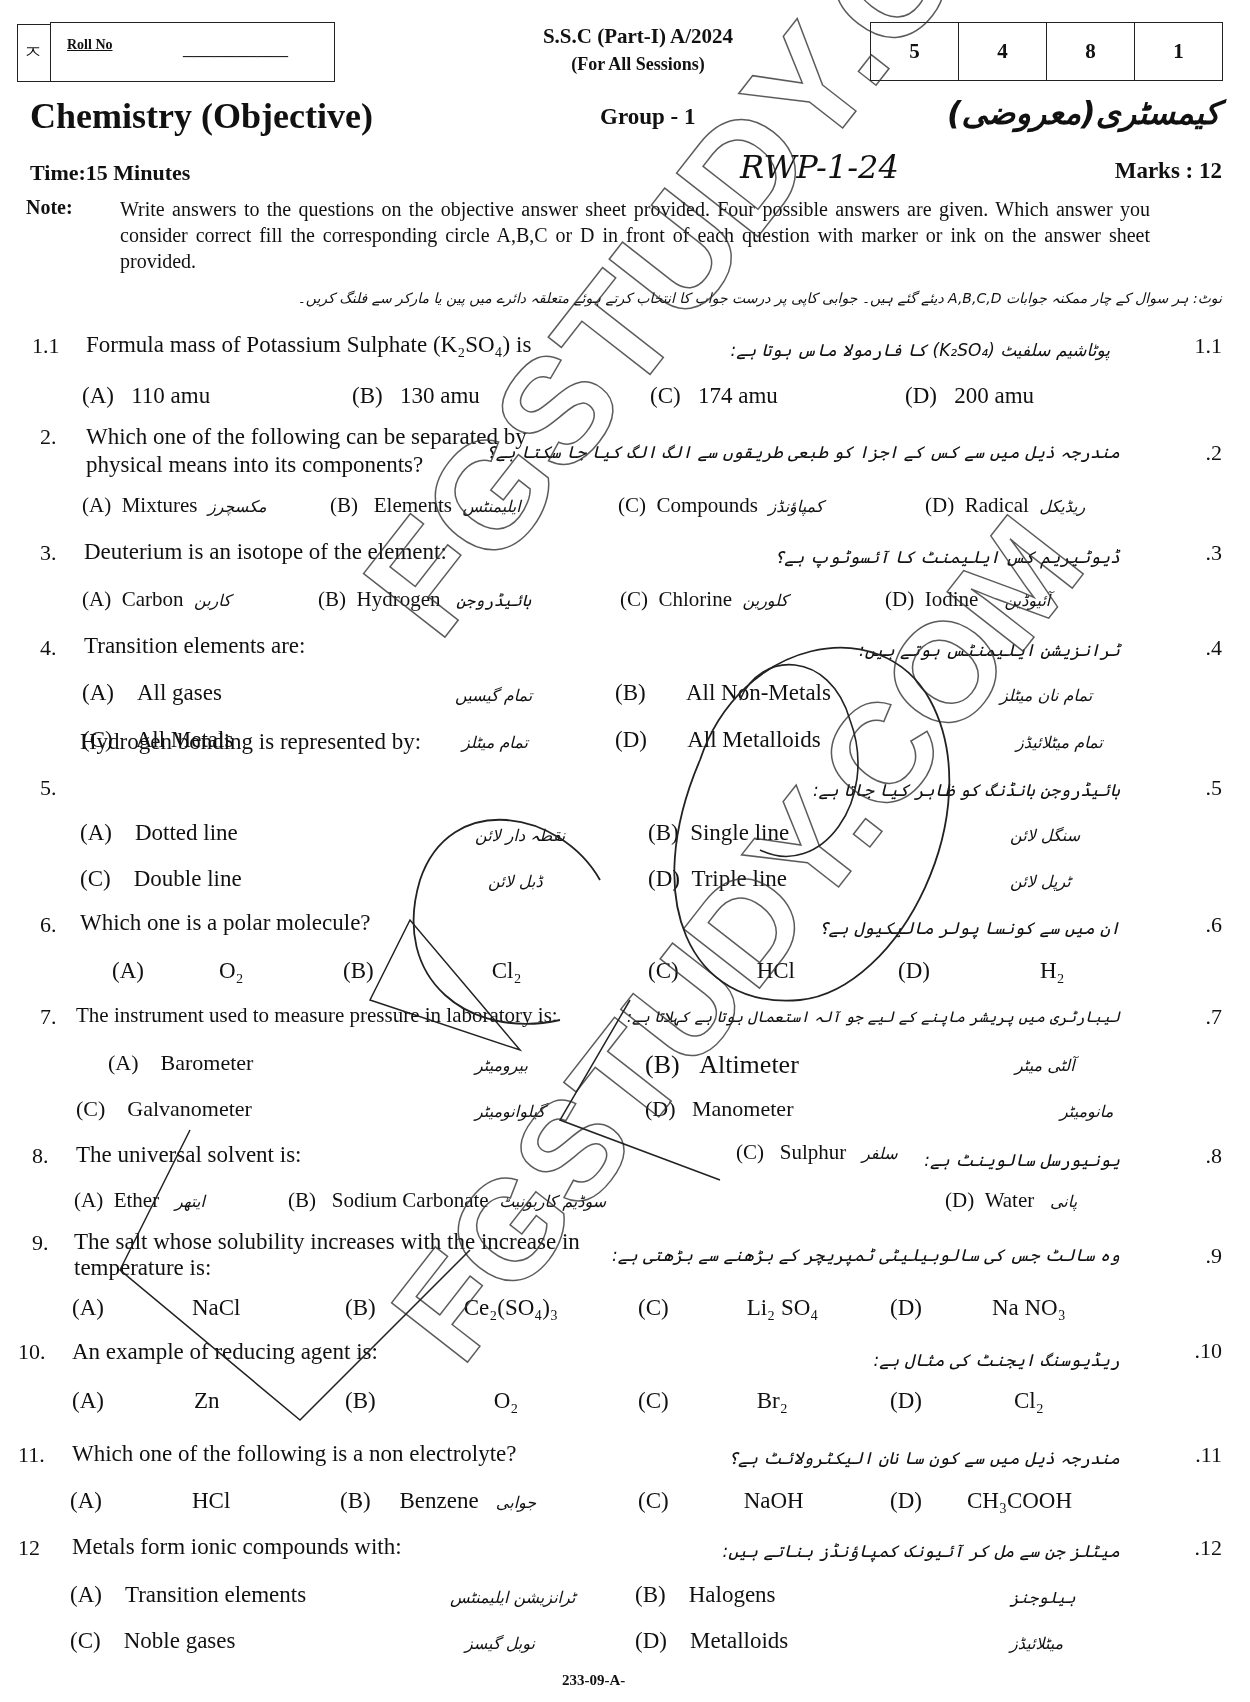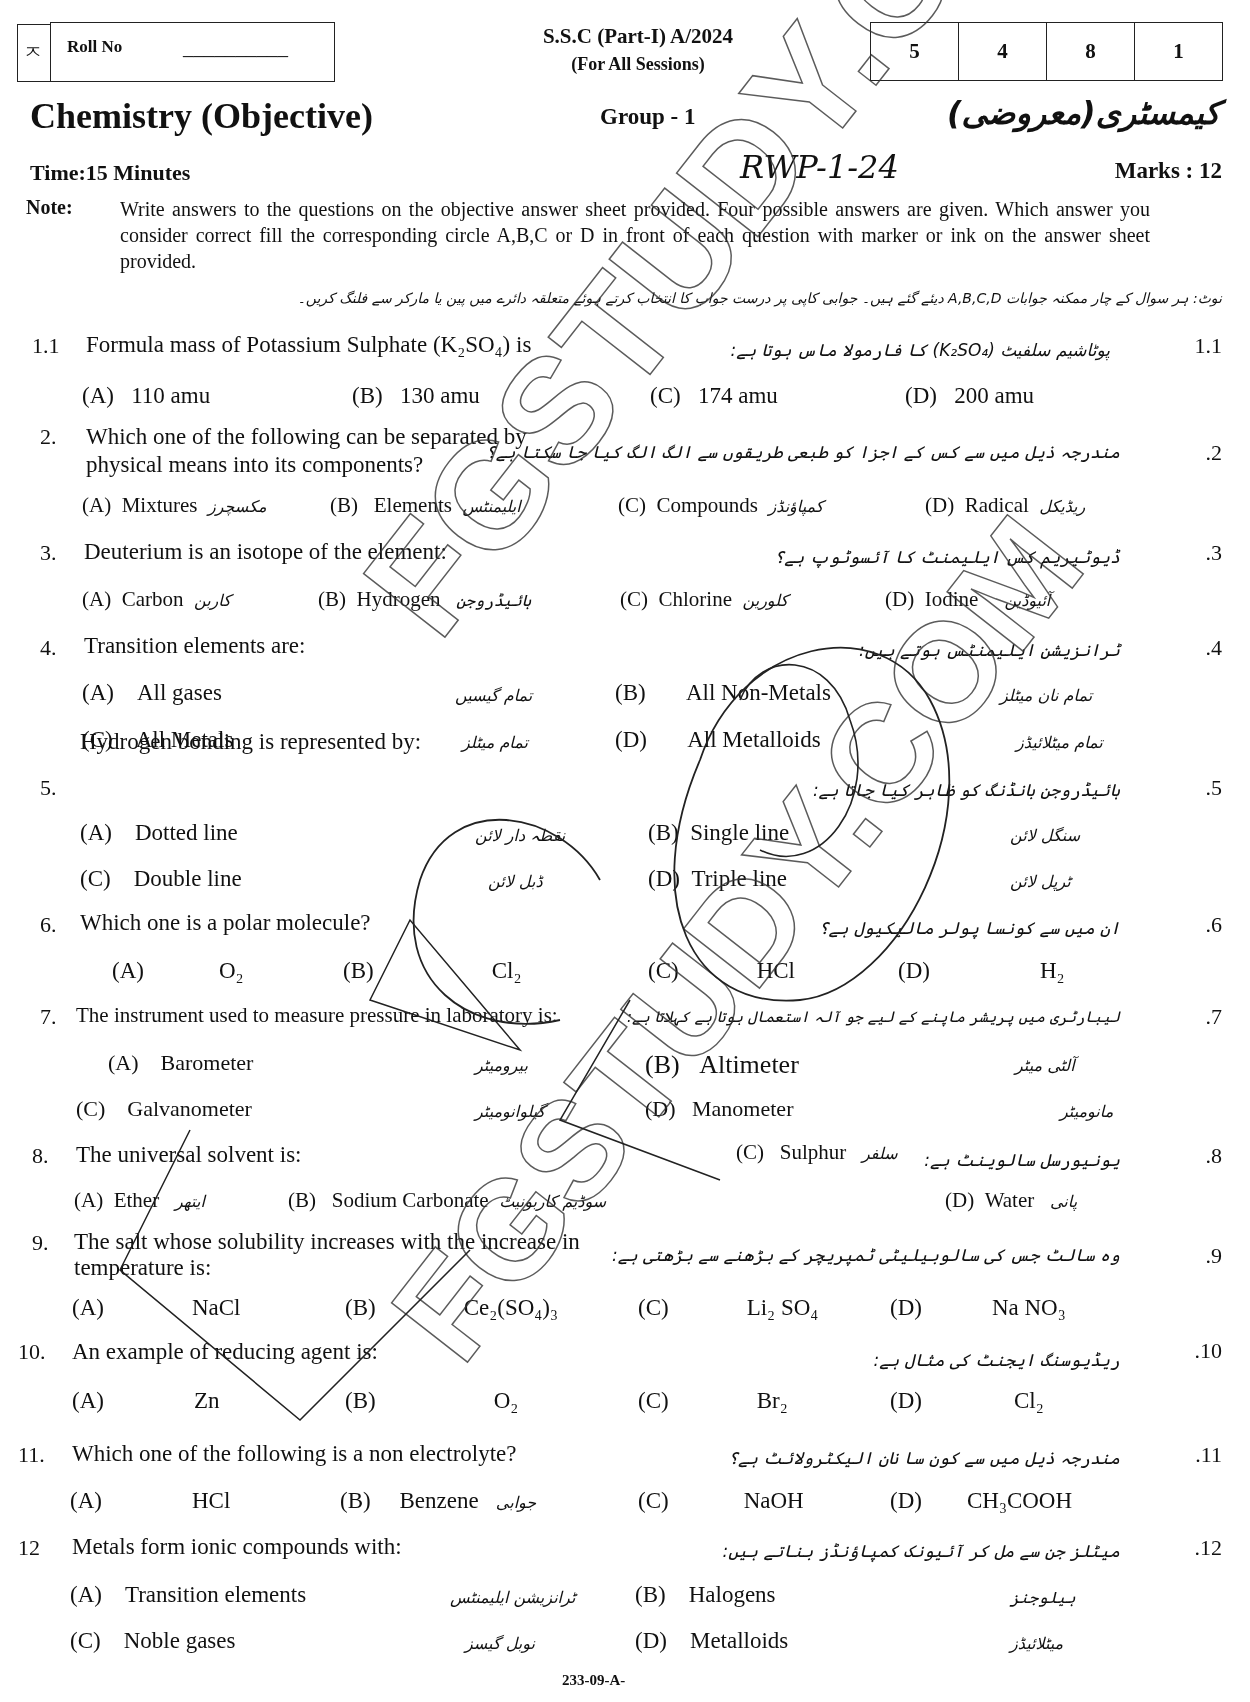--- a/index.html
+++ b/index.html
@@ -28,21 +28,21 @@
     white-space: nowrap; opacity: 0.8; pointer-events: none;
   }
 </style>
 </head>
 <body>
 
 <div class="abs box" style="left:17px;top:24px;width:32px;height:56px;border-right:none;"></div>
 <div class="abs" style="left:24px;top:40px;font-size:18px;">ㅈ</div>
 
 <div class="abs box" style="left:50px;top:22px;width:283px;height:58px;">
-  <span class="abs bold" style="left:16px;top:14px;font-size:17px;">Roll No</span>
+  <span class="abs bold" style="left:16px;top:14px;font-size:14px;text-decoration:underline;">Roll No</span>
   <span class="abs" style="left:132px;top:12px;font-size:21px;">__________</span>
 </div>
 
 <div class="abs bold" style="left:498px;top:24px;width:280px;text-align:center;font-size:21px;">S.S.C  (Part-I) A/2024</div>
 <div class="abs bold" style="left:498px;top:54px;width:280px;text-align:center;font-size:18px;">(For All Sessions)</div>
 
 <div class="abs box" style="left:870px;top:22px;width:351px;height:57px;display:flex;">
   <div class="bold" style="flex:1;border-right:1.5px solid #222;display:flex;align-items:center;justify-content:center;font-size:21px;">5</div>
   <div class="bold" style="flex:1;border-right:1.5px solid #222;display:flex;align-items:center;justify-content:center;font-size:21px;">4</div>
   <div class="bold" style="flex:1;border-right:1.5px solid #222;display:flex;align-items:center;justify-content:center;font-size:21px;">8</div>

